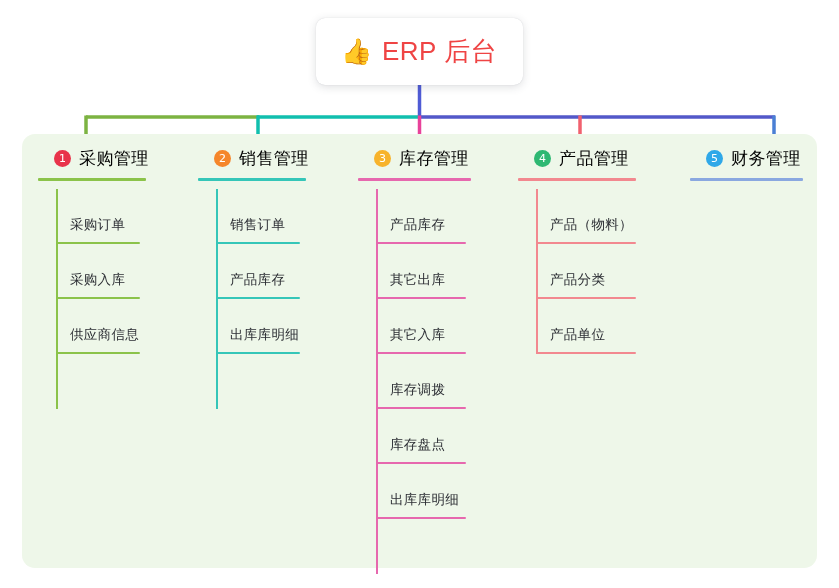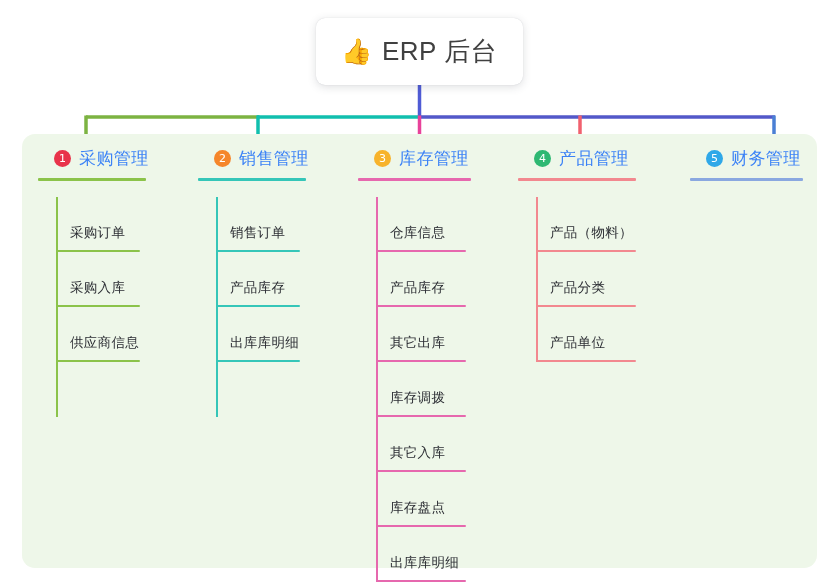--- a/index.html
+++ b/index.html
@@ -32,21 +32,21 @@
     box-sizing: border-box;
   }
   #root-node .root-emoji {
     font-size: 25px;
     line-height: 1;
     margin-right: 9px;
     display: inline-block;
   }
   #root-node .root-title {
     font-size: 26px;
-    color: #404040;
+    color: #ef4444;
     letter-spacing: 0.5px;
     white-space: nowrap;
   }
 
   
   #connectors {
     position: absolute;
     left: 0;
     top: 0;
     width: 839px;
@@ -85,32 +85,32 @@
     font-size: 11px;
     line-height: 17px;
     text-align: center;
     display: inline-block;
     margin-right: 8px;
     flex: none;
     font-family: "DejaVu Sans", sans-serif;
   }
   .col-title {
     font-size: 17px;
-    color: #3b82f6;
+    color: #000000;
     letter-spacing: 0.4px;
   }
   .col-rule {
     height: 3px;
     margin-top: 8px;
     border-radius: 1px;
   }
 
   .items {
     position: relative;
-    margin-top: 16px;
+    margin-top: 8px;
   }
   .spine {
     position: absolute;
     left: 18px;
     top: 0;
     width: 2px;
   }
   .item {
     position: relative;
     height: 55px;
@@ -206,37 +206,33 @@
     </div>
     <div class="column" style="left: 358px;">
       <div class="col-head">
         <span class="badge" style="background: rgb(247, 179, 43);">3</span>
         <span class="col-title">库存管理</span>
       </div>
       <div class="col-rule" style="background: rgb(230, 104, 174); width: 113px; margin-left: 0px;"></div>
       <div class="items">
         <div class="spine" style="background: rgb(230, 104, 174); height: 385px;"></div>
         <div class="item">
-          <span class="item-label">仓库信息</span>
-          <div class="item-rule" style="background: rgb(230, 104, 174); width: 90px;"></div>
-        </div>
-        <div class="item">
           <span class="item-label">产品库存</span>
           <div class="item-rule" style="background: rgb(230, 104, 174); width: 90px;"></div>
         </div>
         <div class="item">
           <span class="item-label">其它出库</span>
           <div class="item-rule" style="background: rgb(230, 104, 174); width: 90px;"></div>
         </div>
         <div class="item">
+          <span class="item-label">其它入库</span>
+          <div class="item-rule" style="background: rgb(230, 104, 174); width: 90px;"></div>
+        </div>
+        <div class="item">
           <span class="item-label">库存调拨</span>
-          <div class="item-rule" style="background: rgb(230, 104, 174); width: 90px;"></div>
-        </div>
-        <div class="item">
-          <span class="item-label">其它入库</span>
           <div class="item-rule" style="background: rgb(230, 104, 174); width: 90px;"></div>
         </div>
         <div class="item">
           <span class="item-label">库存盘点</span>
           <div class="item-rule" style="background: rgb(230, 104, 174); width: 90px;"></div>
         </div>
         <div class="item">
           <span class="item-label">出库库明细</span>
           <div class="item-rule" style="background: rgb(230, 104, 174); width: 90px;"></div>
         </div>

